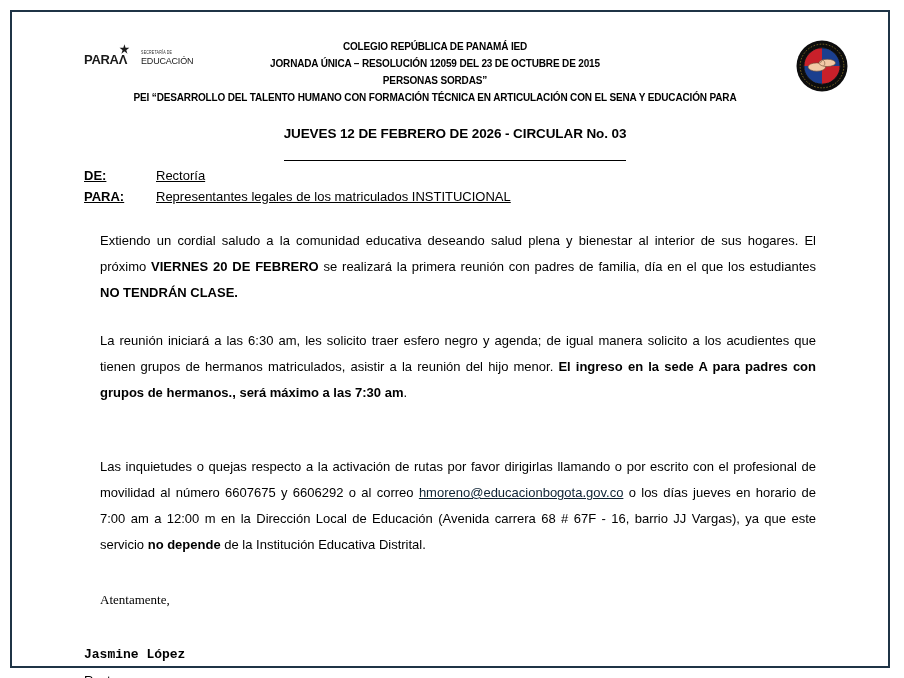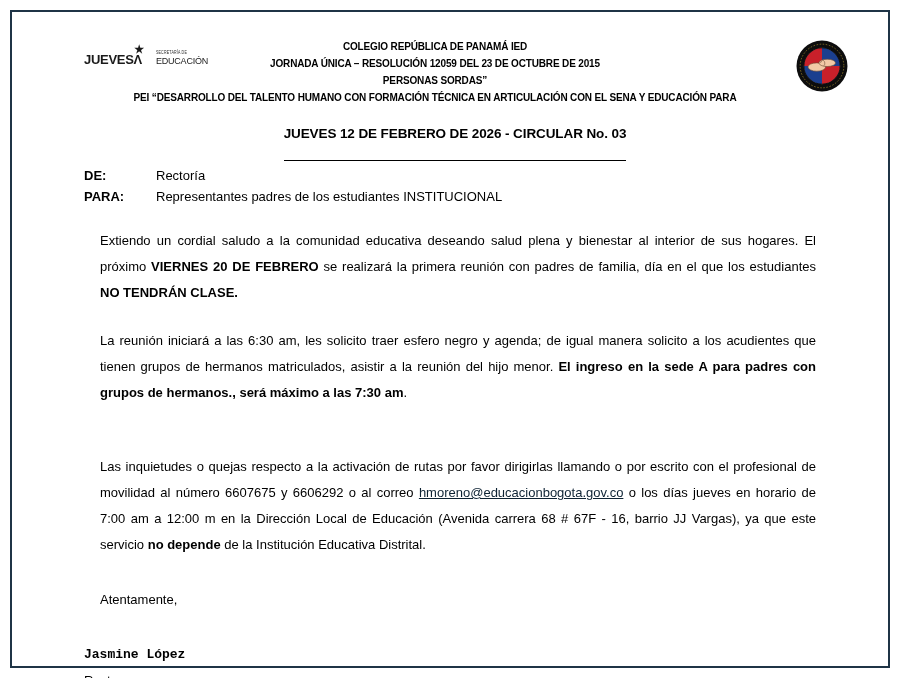--- a/index.html
+++ b/index.html
@@ -130,20 +130,21 @@
 
   
   .addr-block {
     margin-top: 24px;
     padding-left: 10px;
     font-size: 13px;
     line-height: 21px;
   }
   .addr-row {
     display: flex;
+    text-decoration: underline;
   }
   .addr-label {
     font-weight: bold;
     width: 72px;
     flex: 0 0 72px;
   }
   .addr-value {
     flex: 1;
   }
 
@@ -154,21 +155,21 @@
     font-size: 13px;
     line-height: 26px;
     text-align: justify;
   }
   p.para {
     margin: 16px;
   }
   p.para.gap1 { margin-top: 21px; }
   p.para.gap2 { margin-top: 22px; }
   p.para.gap3 { margin-top: 48px; }
-  p.para.gap4 { margin-top: 29px; }
+  p.para.gap4 { margin-top: 29px; font-family: Liberation Serif, serif; }
 
   .b { font-weight: bold; }
   .email-link {
     color: #0d2233;
     text-decoration: underline;
   }
 
   .sig-name {
     font-weight: bold;
     margin: 0;
@@ -182,21 +183,21 @@
 </head>
 <body>
 
 <div class="page-frame">
   <div class="page-inner">
 
     <div class="letterhead">
 
       <div class="logo-bogota">
         <div class="lb-word">
-          <span>JUEVES</span><span>Λ</span>
+          <span>PARA</span><span>Λ</span>
           <span class="lb-star">★</span>
         </div>
         <div class="lb-divider"></div>
         <div class="lb-sec">
           <span class="lb-sec-top">SECRETARÍA DE</span>
           <span class="lb-sec-main">EDUCACIÓN</span>
         </div>
       </div>
 
       <div class="header-text">
@@ -227,21 +228,21 @@
       <span>JUEVES 12 DE FEBRERO DE 2026 - CIRCULAR No. 03</span>
     </div>
 
     <div class="addr-block">
       <div class="addr-row">
         <div class="addr-label">DE:</div>
         <div class="addr-value">Rectoría</div>
       </div>
       <div class="addr-row">
         <div class="addr-label">PARA:</div>
-        <div class="addr-value">Representantes padres de los estudiantes INSTITUCIONAL</div>
+        <div class="addr-value">Representantes legales de los matriculados INSTITUCIONAL</div>
       </div>
     </div>
 
     <div class="body-block">
 
       <p class="para gap1"><span>Extiendo un cordial saludo a la comunidad educativa deseando salud plena y bienestar al interior de sus hogares. El próximo </span><span class="b">VIERNES 20 DE FEBRERO</span><span>  se realizará la primera reunión con padres de familia, día en el que los estudiantes </span><span class="b">NO TENDRÁN CLASE.</span></p>
 
       <p class="para gap2"><span>La reunión iniciará a las 6:30 am, les solicito traer esfero negro y agenda; de igual manera solicito a los acudientes que tienen grupos de hermanos matriculados, asistir a la reunión del hijo menor. </span><span class="b">El ingreso en la sede A para padres con grupos de hermanos., será máximo a las 7:30 am</span><span>.</span></p>
 
       <p class="para gap3"><span>Las inquietudes o quejas respecto a la activación de rutas por favor dirigirlas llamando o por escrito con el profesional de movilidad al número 6607675 y 6606292 o al correo </span><a class="email-link" href="#">hmoreno@educacionbogota.gov.co</a><span> o los días jueves en horario de 7:00 am a 12:00 m en la Dirección Local de Educación (Avenida carrera 68 # 67F - 16, barrio JJ Vargas), ya que este servicio </span><span class="b">no depende</span><span> de la Institución Educativa Distrital.</span></p>

